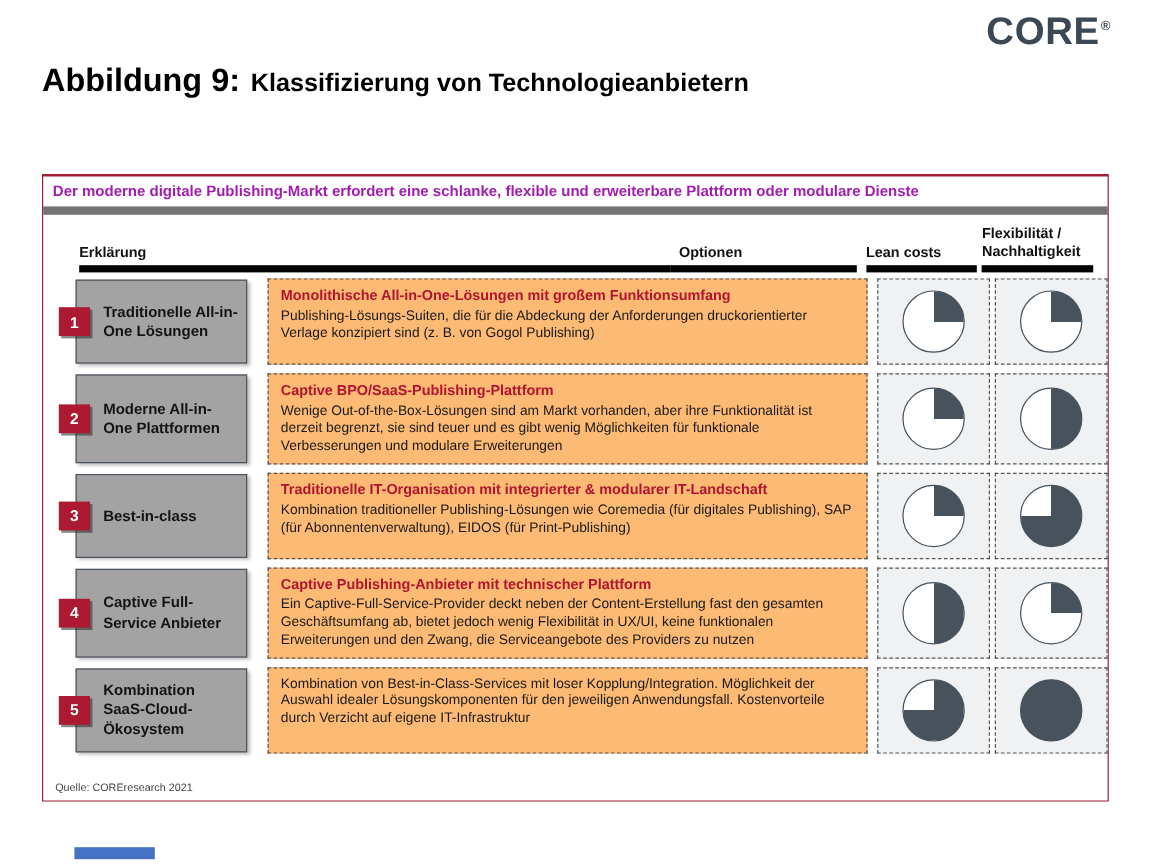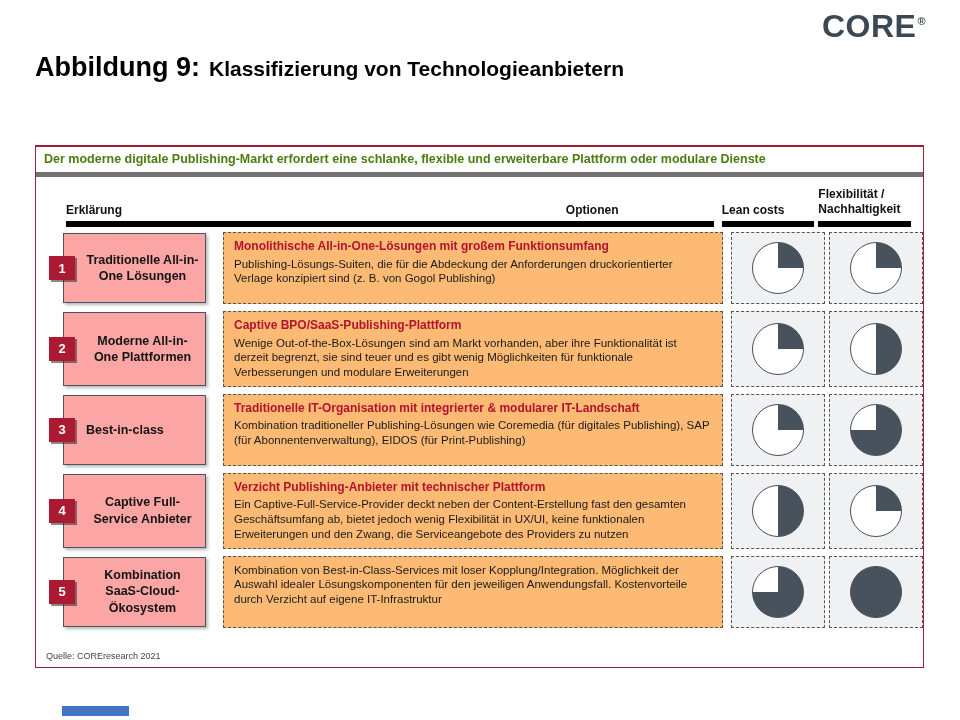--- a/index.html
+++ b/index.html
@@ -13,37 +13,37 @@
   .logo sup { font-size:11px; font-weight:bold; vertical-align:super; margin-left:1px; }
 
   
   .title { position:absolute; left:35px; top:52px; display:flex; align-items:baseline; gap:9px; color:#000; }
   .title .t1 { font-size:27px; font-weight:bold; }
   .title .t2 { font-size:21px; font-weight:bold; }
 
   
   .panel { position:absolute; left:35px; top:145px; width:889px; height:523px;
            border:1px solid #A01D35; border-top:2px solid #A01D35; background:#fff; }
-  .strapline { padding:5px 8px 6px 8px; font-size:12.5px; font-weight:bold; color:#4d7c0f;
-               border-bottom:5px solid #737373; }
+  .strapline { padding:5px 8px 6px 8px; font-size:12.5px; font-weight:bold; color:#a21caf;
+               border-bottom:7px solid #737373; }
 
   .hdr-row { position:absolute; left:13px; top:40px; width:862px; display:flex; align-items:flex-end; }
   .hdr { font-size:12px; font-weight:bold; color:#111; border-bottom:6px solid #000000; padding-bottom:4px; }
   .hdr-opt  { width:157px; padding-left:7px; }
   .hdr-exp  { width:500px; margin-left:17px; }
   .hdr-lean { width:94px;  margin-left:8px; }
   .hdr-flex { width:94px;  margin-left:4px; white-space:pre-line; line-height:1.25; }
 
   .rows { position:absolute; left:13px; top:85px; width:862px; }
   .row  { display:flex; align-items:stretch; margin-bottom:7px; min-height:72px; }
 
   .opt-cell { width:157px; position:relative; flex:none; }
-  .opt-box { position:absolute; left:14px; top:1px; right:0; bottom:1px; background:#fca5a5;
+  .opt-box { position:absolute; left:14px; top:1px; right:0; bottom:1px; background:#a3a3a3;
              border:1px solid #4A545E; box-shadow:2px 2px 3px rgba(0,0,0,0.28);
-             display:flex; align-items:center; padding:4px 6px 4px 22px;text-align:center; }
+             display:flex; align-items:center; padding:4px 6px 4px 22px; }
   .opt-label { font-size:12.5px; font-weight:bold; color:#141414; line-height:1.3; }
   .badge { position:absolute; left:0; top:50%; transform:translateY(-50%); width:26px; height:24px;
            background:#AB1A32; color:#fff; font-size:13px; font-weight:bold;
            display:flex; align-items:center; justify-content:center;
            box-shadow:2px 2px 0 rgba(40,40,40,0.55); z-index:2; }
 
   .exp-cell { width:500px; margin-left:17px; flex:none; background:#fdba74;
               border:1px dashed #555; padding:6px 10px 6px 10px; }
   .exp-title { color:#B2132E; font-size:12px; font-weight:bold; margin-bottom:2px; line-height:1.3; }
   .exp-body  { color:#1a1a1a; font-size:11.5px; line-height:1.28; }
@@ -142,21 +142,21 @@
       </div>
 
       <div class="row">
         <div class="opt-cell">
           <div class="badge">4</div>
           <div class="opt-box">
             <span class="opt-label">Captive Full-Service Anbieter</span>
           </div>
         </div>
         <div class="exp-cell">
-          <div class="exp-title">Verzicht Publishing-Anbieter mit technischer Plattform</div>
+          <div class="exp-title">Captive Publishing-Anbieter mit technischer Plattform</div>
           <div class="exp-body">Ein Captive-Full-Service-Provider deckt neben der Content-Erstellung fast den gesamten Geschäftsumfang ab, bietet jedoch wenig Flexibilität in UX/UI, keine funktionalen Erweiterungen und den Zwang, die Serviceangebote des Providers zu nutzen</div>
         </div>
         <div class="pie-cell pie-lean">
           <div class="pie" style="background: conic-gradient(rgb(71, 82, 93) 0deg, rgb(71, 82, 93) 50%, rgb(255, 255, 255) 50%, rgb(255, 255, 255) 100%);"></div>
         </div>
         <div class="pie-cell pie-flex">
           <div class="pie" style="background: conic-gradient(rgb(71, 82, 93) 0deg, rgb(71, 82, 93) 25%, rgb(255, 255, 255) 25%, rgb(255, 255, 255) 100%);"></div>
         </div>
       </div>
 

